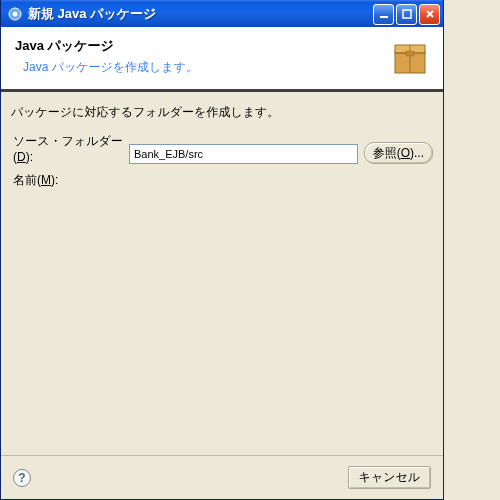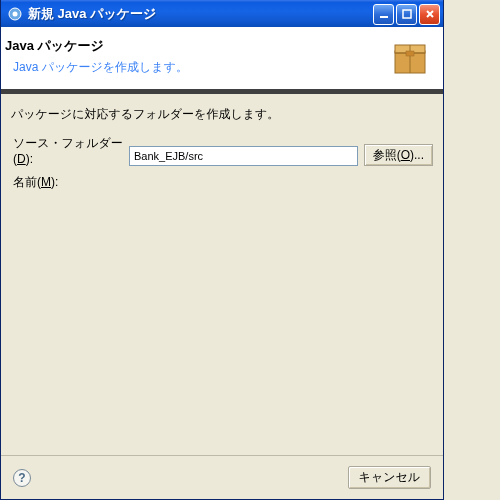--- a/index.html
+++ b/index.html
@@ -53,24 +53,24 @@
   }
   .win-btn.min, .win-btn.max {
     background: linear-gradient(to bottom, #6fa8f5 0%, #2d6dd8 50%, #1a56c0 100%);
   }
   .win-btn.close {
     background: linear-gradient(to bottom, #f5937a 0%, #e8502e 50%, #c93916 100%);
   }
   .win-btn svg { display: block; }
   .header {
     background: #fff;
-    padding: 10px 12px 10px 4px;
+    padding: 10px 12px 10px 14px;
     display: flex;
     align-items: flex-start;
-    border-bottom: 5px solid #404040;
+    border-bottom: 3px solid #404040;
   }
   .header-text { flex: 1; }
   .header-title {
     font-weight: bold;
     font-size: 13px;
     margin-bottom: 4px;
   }
   .header-sub {
     font-size: 12px;
     padding-left: 8px;
@@ -107,21 +107,21 @@
     background: #fff;
   }
   .browse-btn {
     margin-left: 6px;
     height: 22px;
     padding: 0 8px;
     border: 1px solid #aca899;
     background: #ece9d8;
     font-family: inherit;
     font-size: 12px;
-    border-radius: 0;
+    border-radius: 10px;
     box-shadow: inset 1px 1px 0 #fff, inset -1px -1px 0 #c9c1a7;
     cursor: default;
   }
   .footer {
     border-top: 1px solid #bdbaa9;
     padding: 10px 12px;
     display: flex;
     align-items: center;
   }
   .help-icon {

